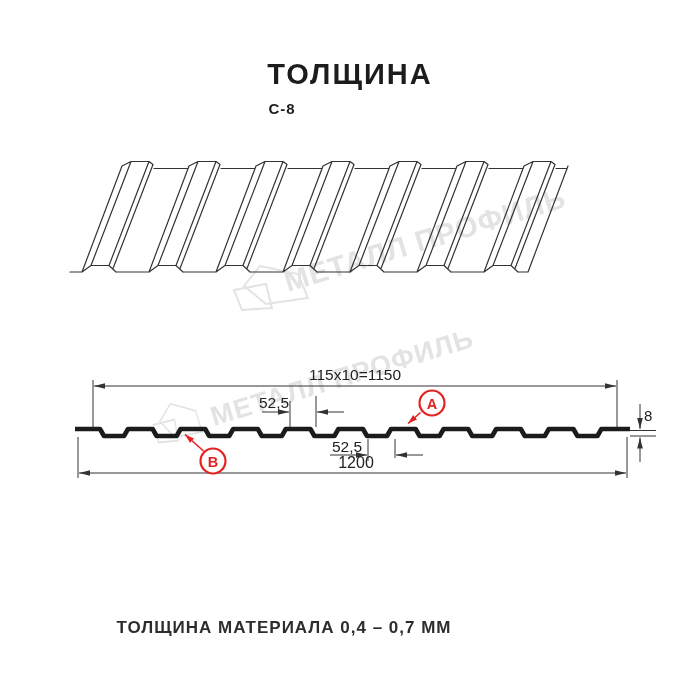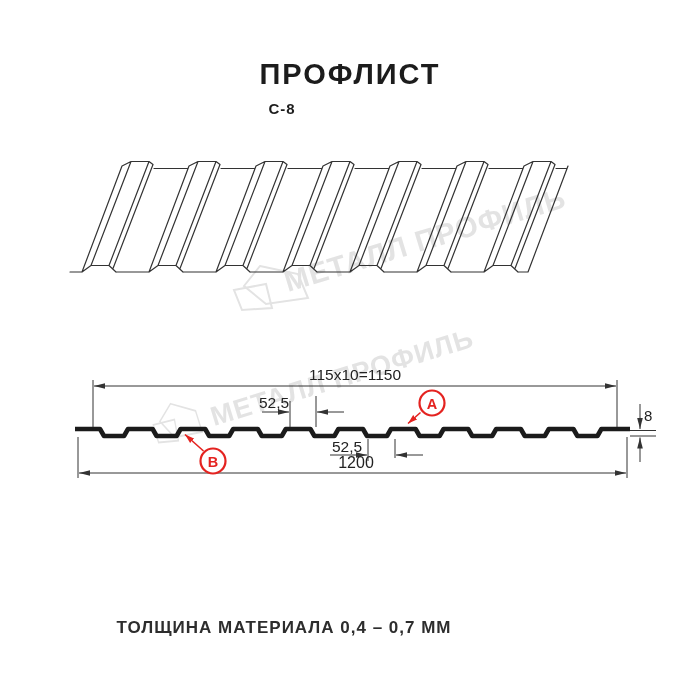--- a/index.html
+++ b/index.html
@@ -22,21 +22,21 @@
     font-size:17px;font-weight:700;letter-spacing:1px;color:#2d2d2d;
   }
   svg.drawing{position:absolute;left:0;top:0;}
   text{font-family:"Liberation Sans","DejaVu Sans",sans-serif;}
 </style>
 </head>
 <body>
 
 <div class="page">
 
-  <div class="title">ПРОФЛИСТ</div>
+  <div class="title">ТОЛЩИНА</div>
   <div class="subtitle">С-8</div>
 
   <svg class="drawing" width="700" height="700" viewBox="0 0 700 700">
     <defs>
       <marker id="mArr" markerWidth="12" markerHeight="8" refX="11" refY="4" orient="auto" markerUnits="userSpaceOnUse">
         <path d="M0,1.2 L11,4 L0,6.8 Z" fill="#333333"></path>
       </marker>
       <marker id="mArrRed" markerWidth="11" markerHeight="8" refX="9.5" refY="4" orient="auto" markerUnits="userSpaceOnUse">
         <path d="M0,1 L9.5,4 L0,7 Z" fill="#e42320"></path>
       </marker>

